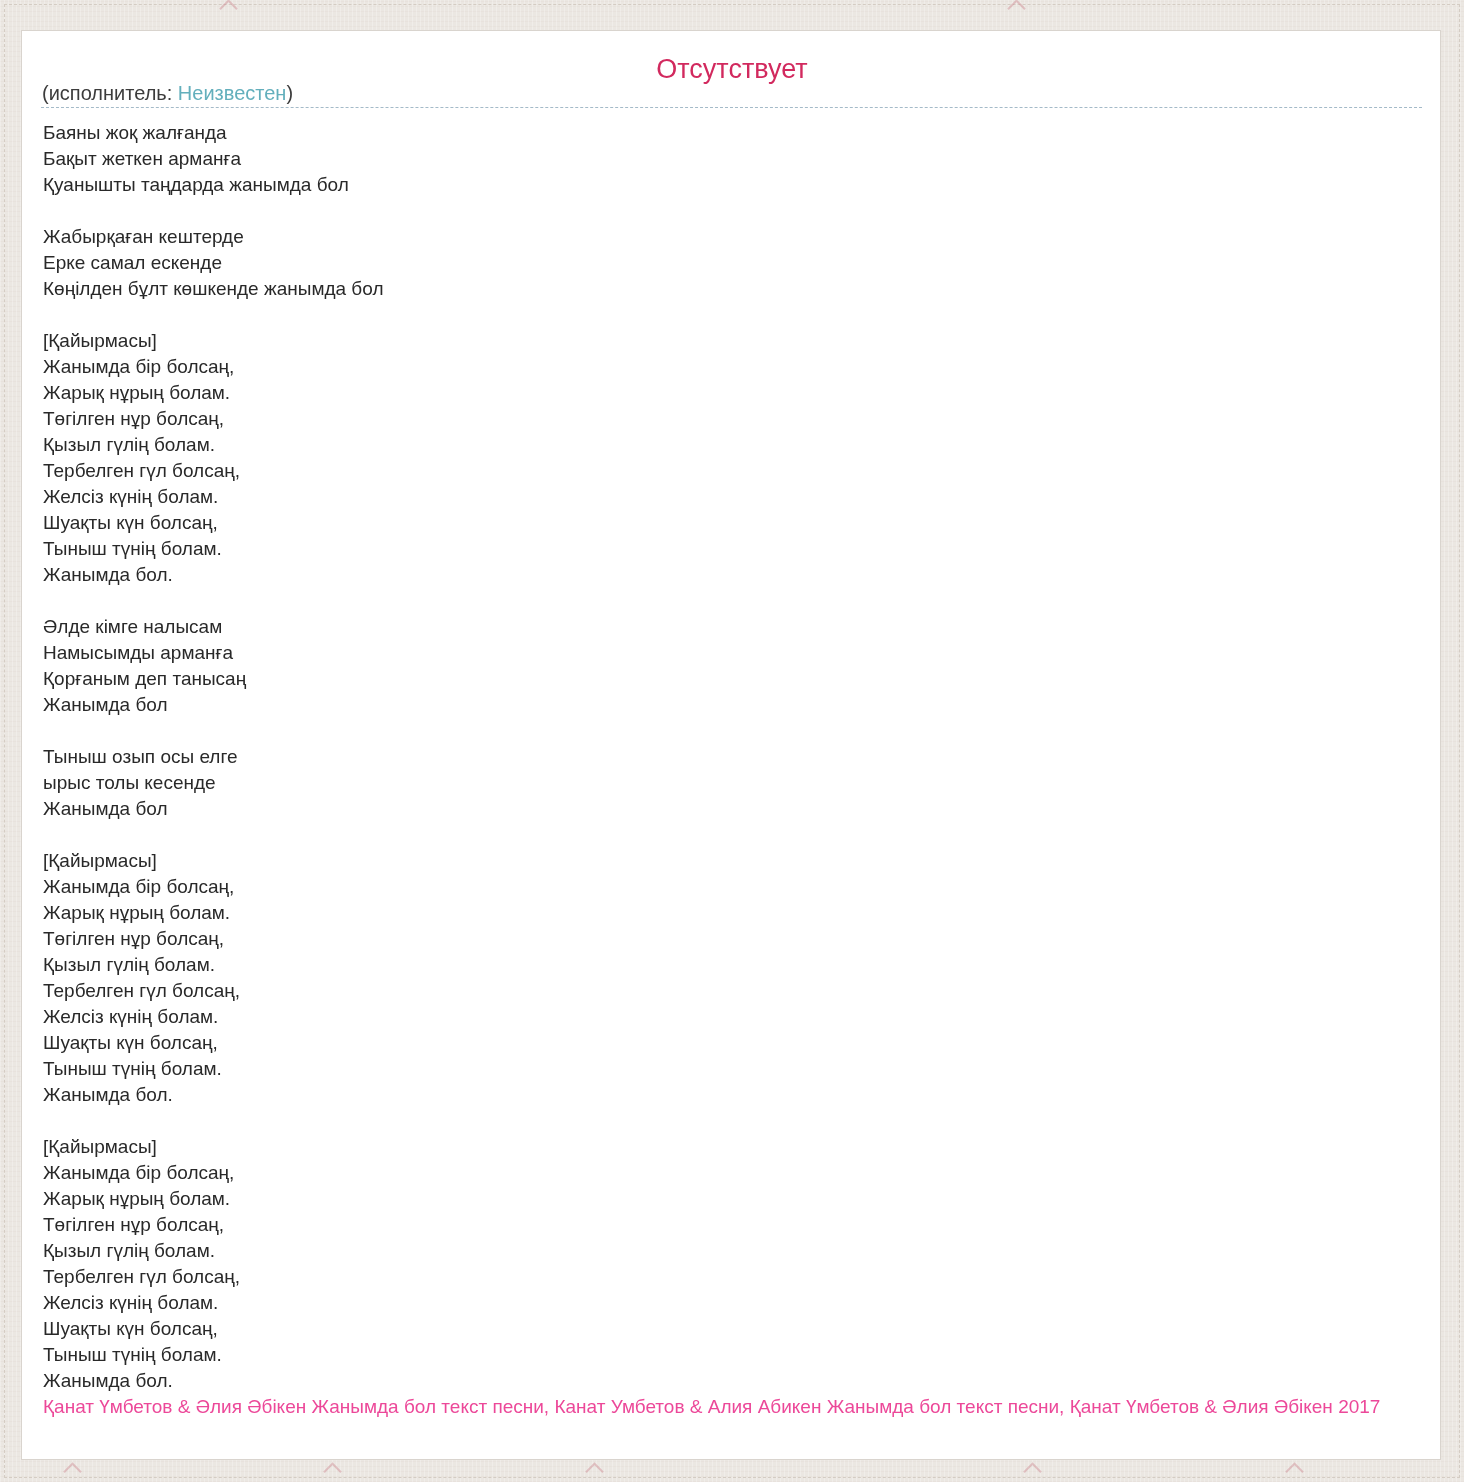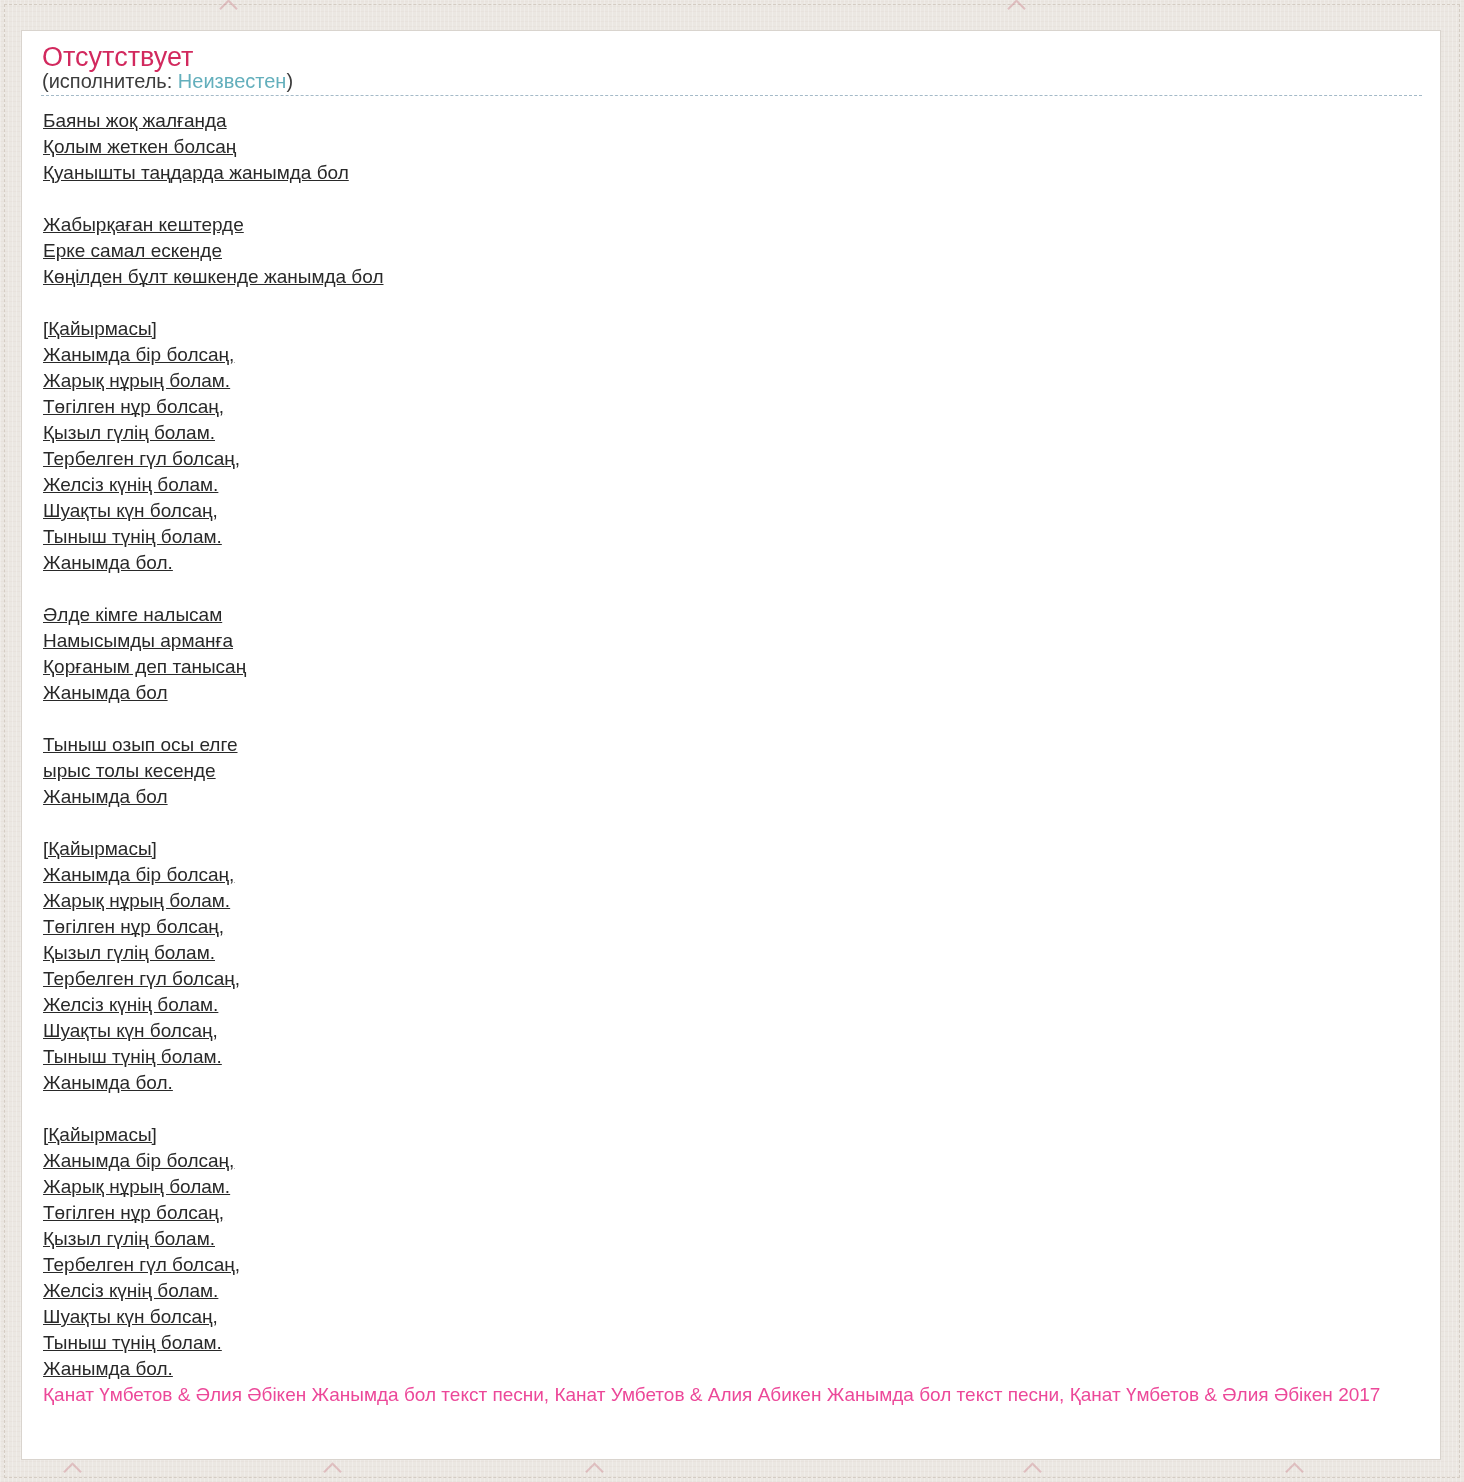--- a/index.html
+++ b/index.html
@@ -57,25 +57,26 @@
     width: 1420px;
     height: 1430px;
     box-sizing: border-box;
     z-index: 1;
     background: #ffffff;
     border: 1px solid #d9d4ce;
     padding: 8px 18px 0 19px;
     overflow: visible;
   }
   .song-title {
-    margin: 4px 0 0 1px;
+    margin: 16px 0 0 1px;
     font-size: 27px;
     line-height: 28px;
     font-weight: 400;
     color: #d2295e;
+    text-align: center;
   }
   .artist-line {
     margin-left: 1px;
     font-size: 20px;
     line-height: 20px;
     color: #3c3c3c;
     padding-bottom: 4px;
   }
   .artist-link {
     color: #63afbc;
@@ -90,21 +91,20 @@
   .lyrics {
     margin-top: 12px;
     margin-left: 2px;
     font-size: 19px;
     line-height: 26px;
     color: #292929;
   }
   .lyric-line {
     min-height: 26px;
     white-space: pre-wrap;
-    text-decoration: underline;
   }
   .footer-keywords {
     margin-left: 2px;
     font-size: 19px;
     line-height: 26px;
     color: #ec4899;
     white-space: nowrap;
     overflow: visible;
   }
 </style>
@@ -125,21 +125,21 @@
   <h1 class="song-title">Отсутствует</h1>
 
   <div class="artist-line">
     <span>(исполнитель: </span><a class="artist-link">Неизвестен</a><span>)</span>
   </div>
 
   <div class="dotted-separator"></div>
 
   <div class="lyrics">
       <div class="lyric-line">Баяны жоқ жалғанда</div>
-      <div class="lyric-line">Қолым жеткен болсаң</div>
+      <div class="lyric-line">Бақыт жеткен арманға</div>
       <div class="lyric-line">Қуанышты таңдарда жанымда бол</div>
       <div class="lyric-line"></div>
       <div class="lyric-line">Жабырқаған кештерде</div>
       <div class="lyric-line">Ерке самал ескенде</div>
       <div class="lyric-line">Көңілден бұлт көшкенде жанымда бол</div>
       <div class="lyric-line"></div>
       <div class="lyric-line">[Қайырмасы]</div>
       <div class="lyric-line">Жанымда бір болсаң,</div>
       <div class="lyric-line">Жарық нұрың болам.</div>
       <div class="lyric-line">Төгілген нұр болсаң,</div>

